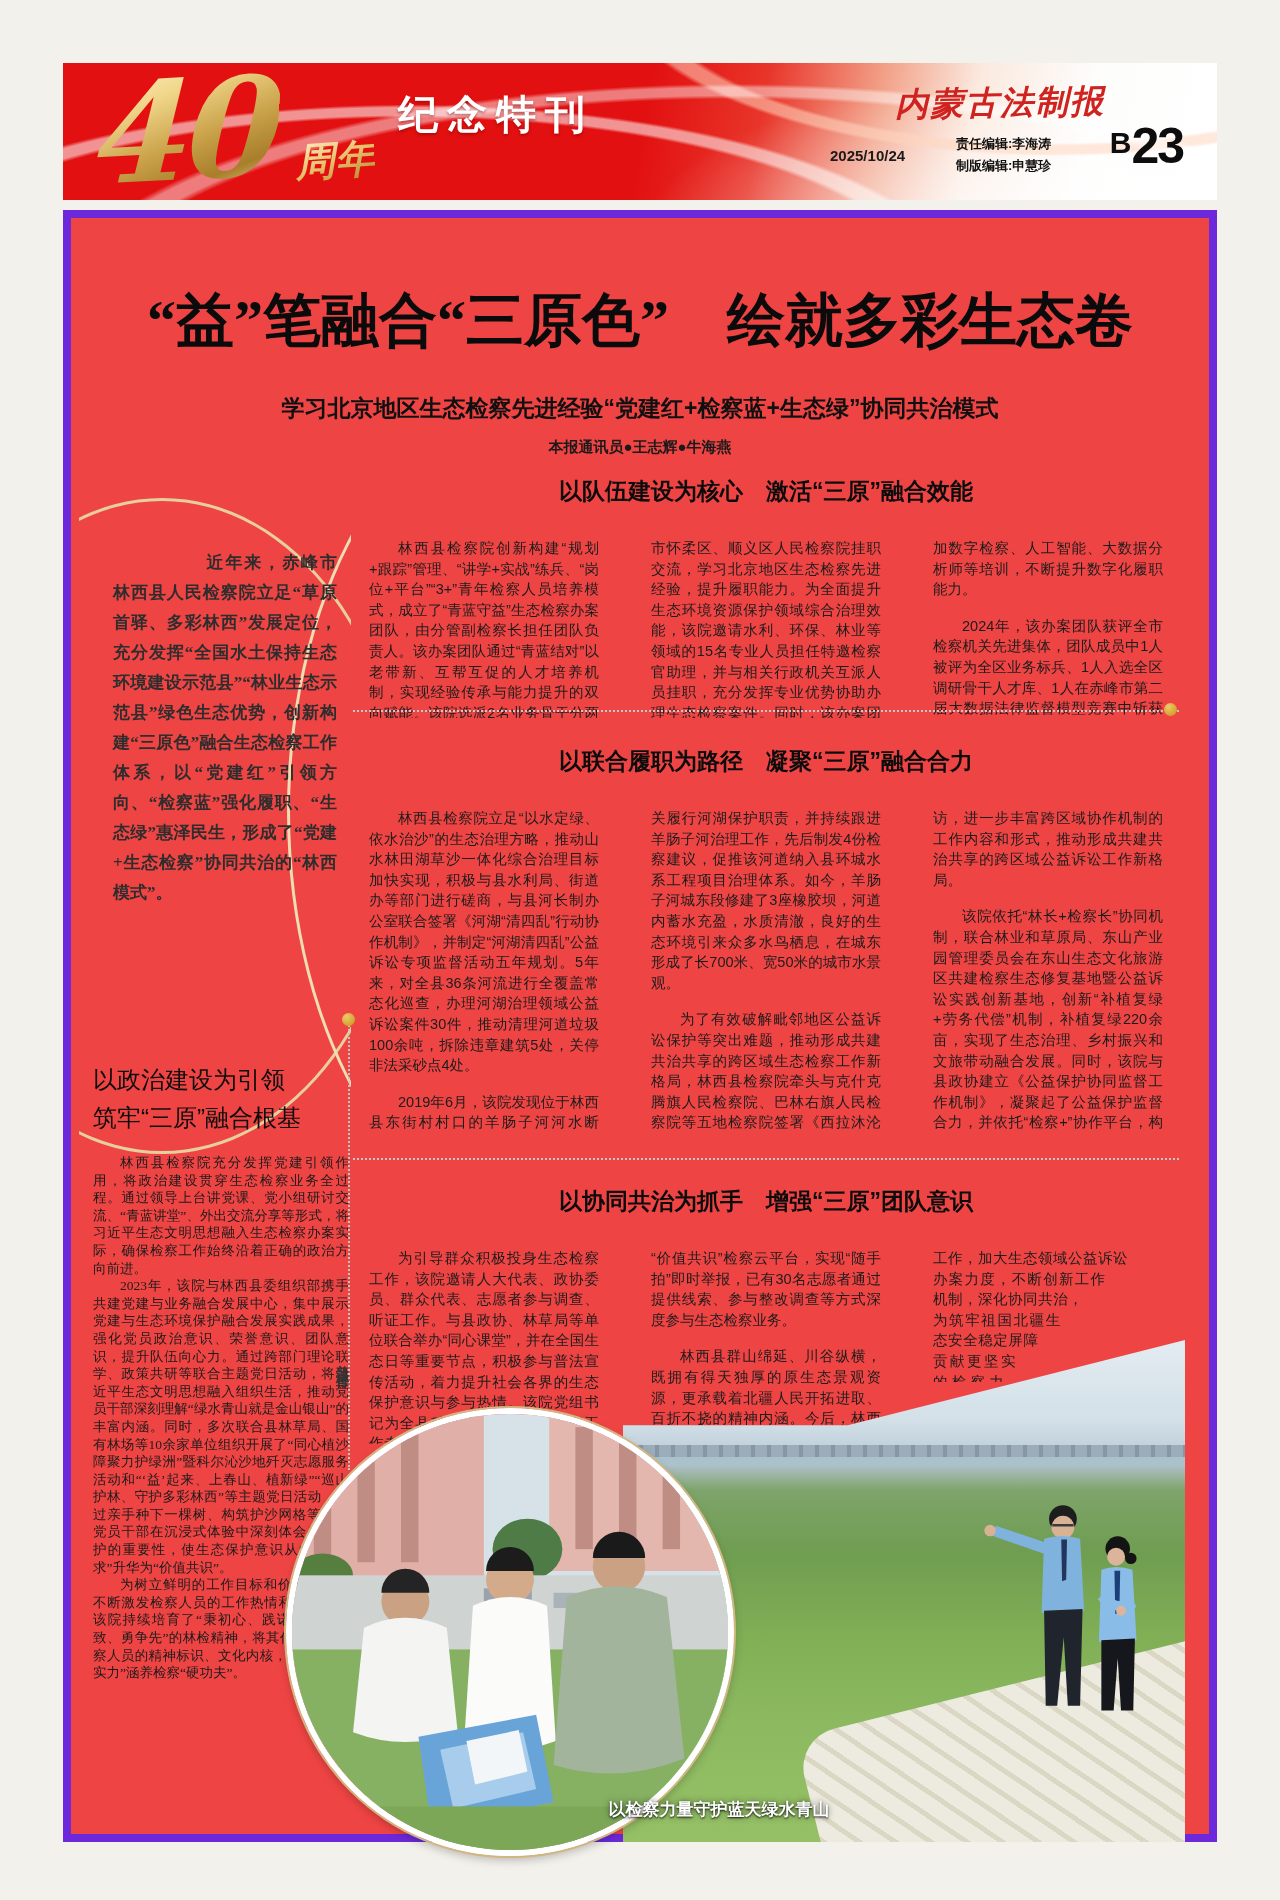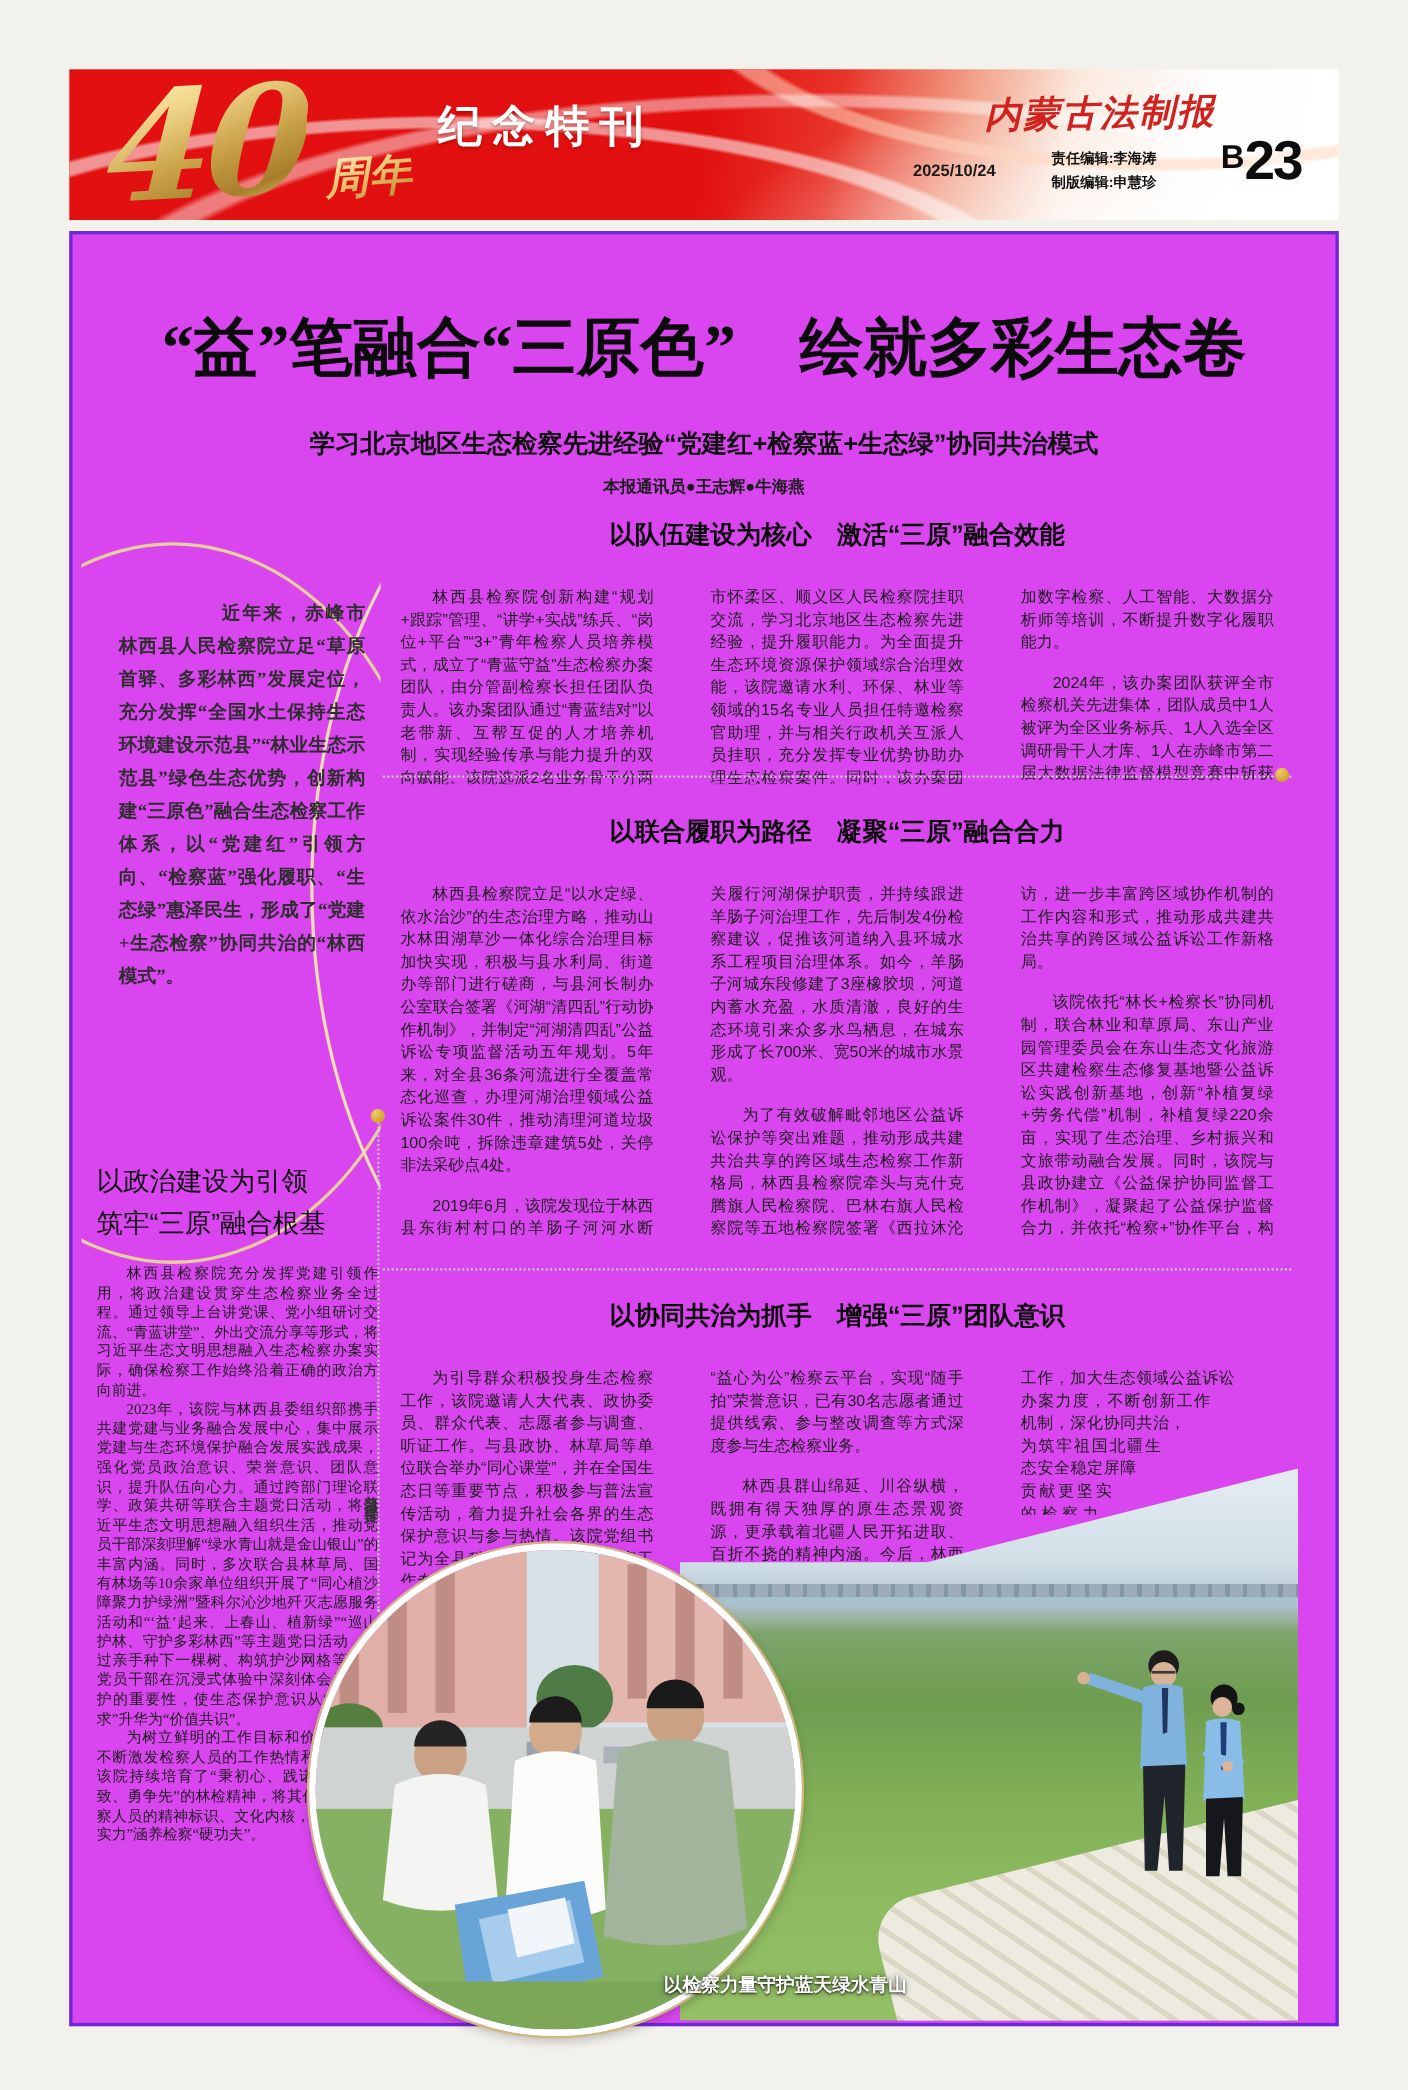--- a/index.html
+++ b/index.html
@@ -22,21 +22,21 @@
   .special{position:absolute;left:335px;top:24px;font-size:40px;font-weight:900;color:#ffffff;letter-spacing:9px;text-shadow:0 2px 3px rgba(120,0,0,.45);}
   .masthead{position:absolute;right:112px;top:18px;font-family:"DejaVu Serif",serif;font-weight:900;font-style:italic;font-size:33px;color:#d0231f;letter-spacing:2px;transform:rotate(-1deg);}
   .ban-date{position:absolute;left:767px;top:84px;font-size:15px;font-weight:700;color:#1a1a1a;}
   .ban-ed{position:absolute;left:893px;font-size:13px;font-weight:700;color:#111;}
   .ed1{top:72px;}.ed2{top:94px;}
   .pageno{position:absolute;right:34px;top:54px;color:#0d0d0d;}
   .pageno .b{font-size:30px;font-weight:900;vertical-align:10px;}
   .pageno .n{font-size:50px;font-weight:900;letter-spacing:-2px;}
 
   
-  .box{position:absolute;left:63px;top:210px;width:1154px;height:1632px;background:#d946ef;border:3px solid #6d28d9;box-sizing:border-box;}
+  .box{position:absolute;left:63px;top:210px;width:1154px;height:1632px;background:#ef4444;border:8px solid #6d28d9;box-sizing:border-box;}
   .headline{position:absolute;left:0;top:64px;width:100%;text-align:center;font-family:"Liberation Serif",serif;font-weight:900;font-size:58px;color:#0b0b0b;letter-spacing:0px;}
   .subheadline{position:absolute;left:0;top:175px;width:100%;text-align:center;font-size:23px;font-weight:800;color:#101010;}
   .byline{position:absolute;left:0;top:220px;width:100%;text-align:center;font-size:15px;font-weight:600;color:#1a1a1a;font-family:"Liberation Serif",serif;}
 
   .sec-head{position:absolute;left:282px;width:826px;text-align:center;font-size:23px;font-weight:900;color:#0c0c0c;}
   .col{position:absolute;width:262px;font-size:14.5px;line-height:20.6px;text-align:justify;color:#1c1c1c;overflow:hidden;}
   .col p{margin:16px;}
   .col p.ind{text-indent:2em;}
 
   .hdiv{position:absolute;left:282px;width:826px;border-top:2px dotted #c8c8c8;}
@@ -145,21 +145,21 @@
       <p>访，进一步丰富跨区域协作机制的工作内容和形式，推动形成共建共治共享的跨区域公益诉讼工作新格局。</p>
       <p class="ind">该院依托“林长+检察长”协同机制，联合林业和草原局、东山产业园管理委员会在东山生态文化旅游区共建检察生态修复基地暨公益诉讼实践创新基地，创新“补植复绿+劳务代偿”机制，补植复绿220余亩，实现了生态治理、乡村振兴和文旅带动融合发展。同时，该院与县政协建立《公益保护协同监督工作机制》，凝聚起了公益保护监督合力，并依托“检察+”协作平台，构建了多方参与、步调一致、同频共振的生态治理新格局。该院办理的生态检察类案件中1件案例被评为最高检典型案例，1件案例入选“2023年度公益诉讼精品案例”，4件案件入选全市典型案例。</p>
     </div>
     <div class="hdiv" style="top:940px;"></div>
 
     <div class="sec-head" style="top:968px;">以协同共治为抓手　增强“三原”团队意识</div>
     <div class="col" style="left:282px;top:1014px;height:212px;">
       <p class="ind">为引导群众积极投身生态检察工作，该院邀请人大代表、政协委员、群众代表、志愿者参与调查、听证工作。与县政协、林草局等单位联合举办“同心课堂”，并在全国生态日等重要节点，积极参与普法宣传活动，着力提升社会各界的生态保护意识与参与热情。该院党组书记为全县科级干部讲授生态检察工作专题党课，分管副检察长作生态检察经验分享。积极推广</p>
     </div>
     <div class="col" style="left:564px;top:1014px;height:220px;">
-      <p>“益心为公”检察云平台，实现“随手拍”荣誉意识，已有30名志愿者通过提供线索、参与整改调查等方式深度参与生态检察业务。</p>
+      <p>“价值共识”检察云平台，实现“随手拍”即时举报，已有30名志愿者通过提供线索、参与整改调查等方式深度参与生态检察业务。</p>
       <p class="ind">林西县群山绵延、川谷纵横，既拥有得天独厚的原生态景观资源，更承载着北疆人民开拓进取、百折不挠的精神内涵。今后，林西县检察院将以更高站位、更实举措、更强担当，持续深耕生态检察专项监督</p>
     </div>
     <div class="col" style="left:846px;top:1014px;height:150px;">
       <div class="wrapcut"></div>
       <p>工作，加大生态领域公益诉讼办案力度，不断创新工作机制，深化协同共治，为筑牢祖国北疆生态安全稳定屏障贡献更坚实的检察力量。</p>
     </div>
 
     <div class="pano">
       <div class="bridge"></div>
       <div class="water"></div>

